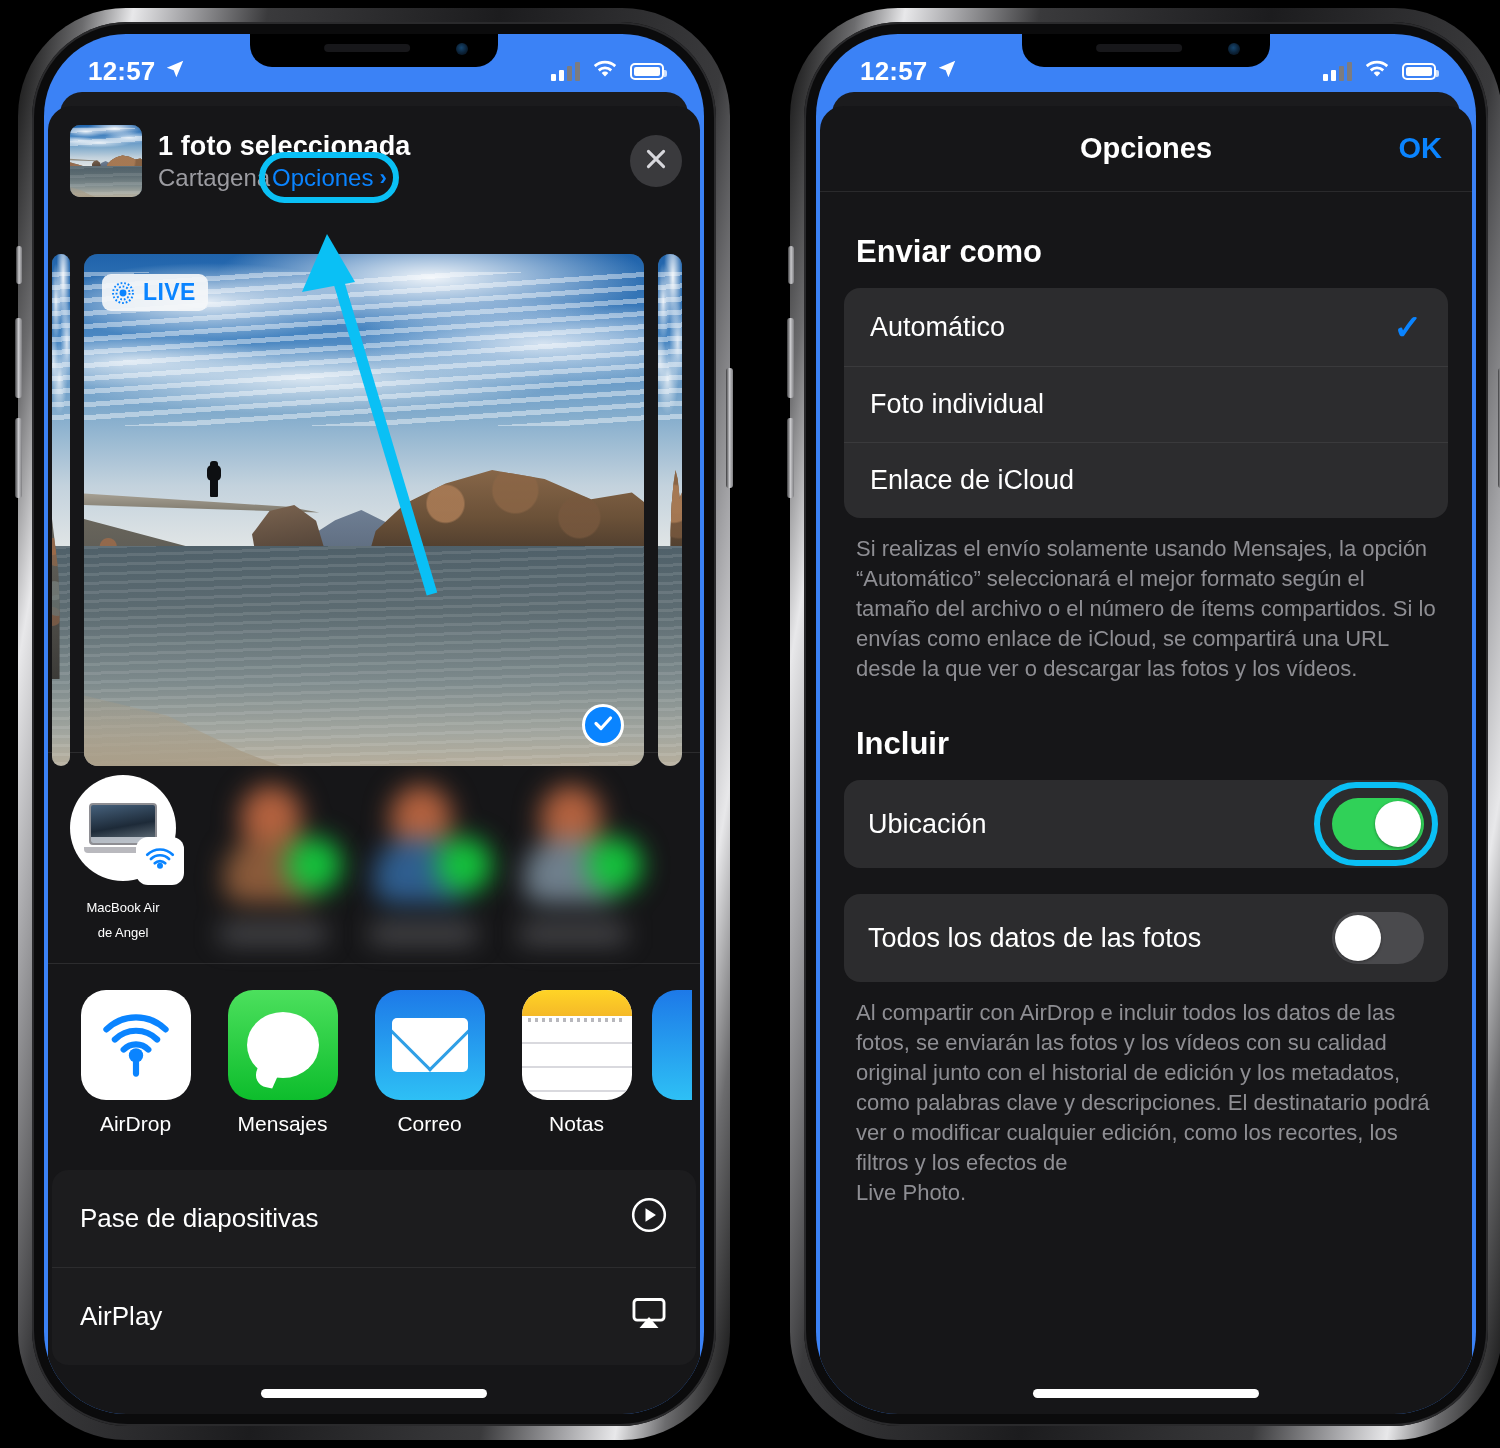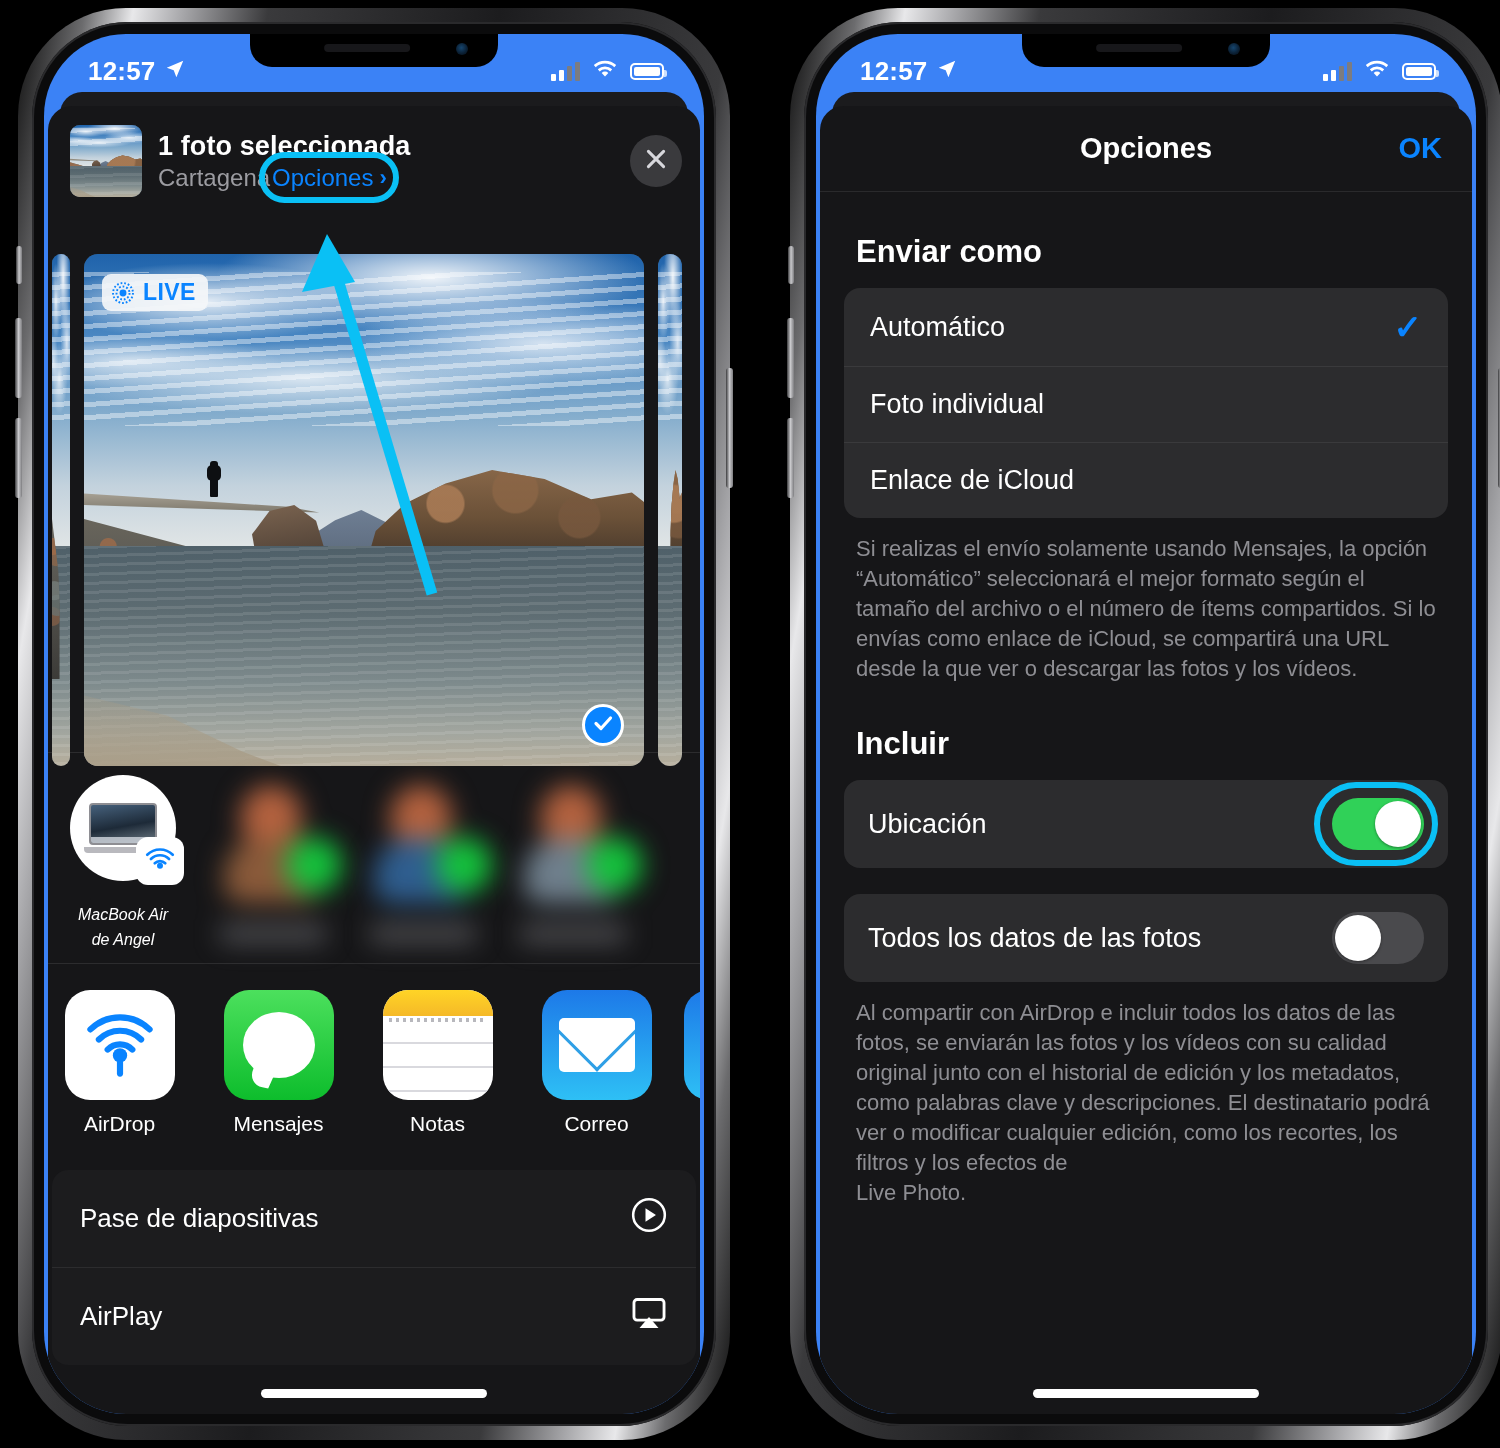--- a/index.html
+++ b/index.html
@@ -229,30 +229,30 @@
     border: 2px solid #8e8e93; border-radius: 4px; background: linear-gradient(170deg,#46617c,#1d2a38 55%,#6d7a84);
     overflow:hidden;
   }
   .mac-screen::after{content:''; position:absolute; left:0; right:0; bottom:0; height:6px; background:rgba(210,215,222,.8);}
   .mac-base { position:absolute; left:0; right:0; bottom:0; height: 6px; background: #b9b9be; border-radius: 0 0 4px 4px; }
   .ad-badge {
     position: absolute; right: -8px; bottom: -4px; width: 48px; height: 48px;
     background: #fff; border-radius: 12px; display:flex; align-items:center; justify-content:center;
   }
   .ad-badge svg { width: 34px; height: 34px; }
-  .ad-label { color: #fff; font-size: 16px; line-height: 25px; margin-top: 21px; font-style: italic; }
+  .ad-label { color: #fff; font-size: 13px; line-height: 25px; margin-top: 14px; }
 
   .blur-person { width: 150px; flex: none; position: relative; height: 175px; filter: blur(13px); }
   .bp-head { position:absolute; left: 42px; top: 10px; width: 62px; height: 66px; border-radius: 50%; background:#b4623f; }
   .bp-body { position:absolute; left: 26px; top: 64px; width: 96px; height: 64px; border-radius: 36px 36px 18px 18px; background:#2f5e8f; }
   .bp-green { position:absolute; right: 6px; top: 62px; width: 56px; height: 56px; border-radius:50%; background:#14c23c; }
   .bp-name { position:absolute; left: 22px; bottom: 8px; width: 106px; height: 16px; border-radius: 4px; background:#8e8e93; opacity:.55; }
 
   
-  .app-row { display: flex; gap: 16px; padding: 26px 0 22px 0; }
+  .app-row { display: flex; gap: 4px; padding: 26px 0 22px 16px; }
   .app { width: 143px; text-align: center; flex:none; }
   .app-icon { width: 110px; height: 110px; border-radius: 25px; margin: 0 auto; position: relative; overflow:hidden; display:flex; align-items:center; justify-content:center;}
   .app-label { color:#fff; font-size: 21px; margin-top: 12px; }
   .ic-airdrop { background:#fff; }
   .ic-airdrop svg { width: 78px; height: 78px; }
   .ic-messages { background: linear-gradient(180deg,#4ce05d,#0dbd2c); }
   .bubble { width: 72px; height: 66px; background:#fff; border-radius: 50%; position:relative; }
   .bubble::after{content:''; position:absolute; left:8px; bottom:-9px; width:22px; height:22px; background:#fff; border-radius: 0 0 0 16px; transform: rotate(12deg) skewX(-12deg);}
   .ic-mail { background: linear-gradient(180deg,#1d79e8,#2ec0f5); }
   .envelope { width: 76px; height: 54px; background:#fff; border-radius: 5px; position: relative; overflow: hidden; }
@@ -522,34 +522,34 @@
               </div>
               <div class="app-label">AirDrop</div>
             </div>
             <div class="app">
               <div class="app-icon ic-messages">
                   <div class="bubble"></div>
                 </div>
               <div class="app-label">Mensajes</div>
             </div>
             <div class="app">
+              <div class="app-icon ic-mail">
+                  <div class="envelope"></div>
+                </div>
+              <div class="app-label">Correo</div>
+            </div>
+            <div class="app">
               <div class="app-icon ic-notes">
                 <div class="notes-top"></div>
                   <div class="notes-dots"></div>
                 <div class="notes-line" style="top:52px"></div>
                 <div class="notes-line" style="top:76px"></div>
                 <div class="notes-line" style="top:100px"></div>
               </div>
               <div class="app-label">Notas</div>
-            </div>
-            <div class="app">
-              <div class="app-icon ic-mail">
-                  <div class="envelope"></div>
-                </div>
-              <div class="app-label">Correo</div>
             </div>
             <div class="app partial">
               <div class="app-icon ic-partial"></div>
             </div>
           </div>
 
           <div class="action-list">
             <div class="action-row">
               <span>Pase de diapositivas</span>
               <span>

